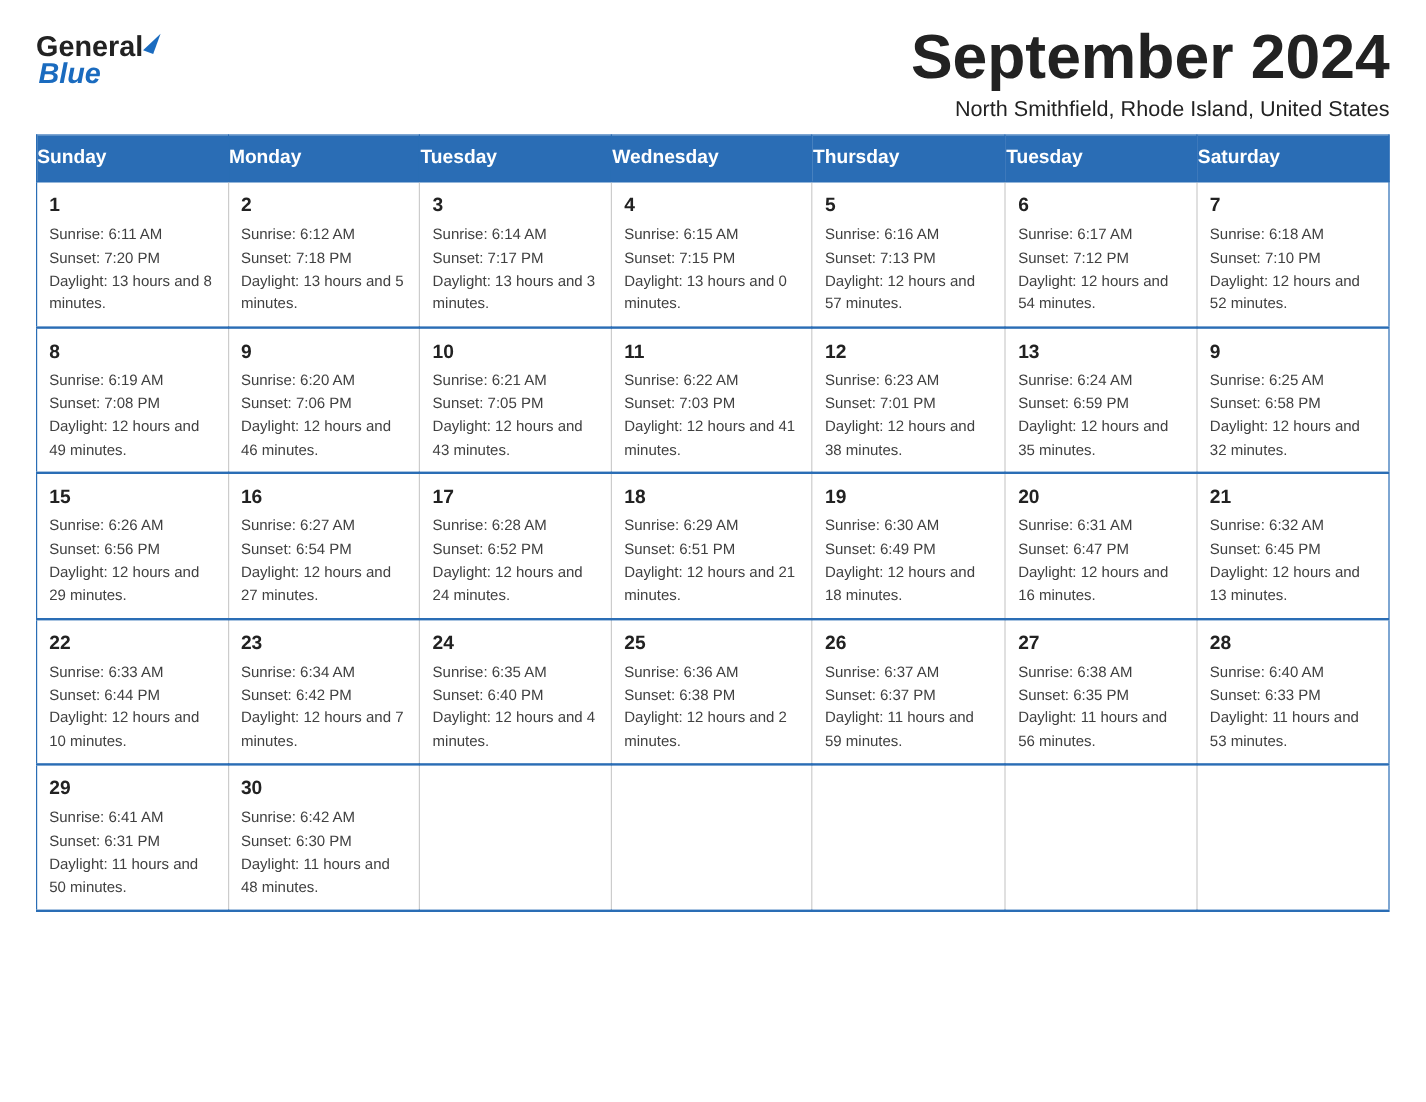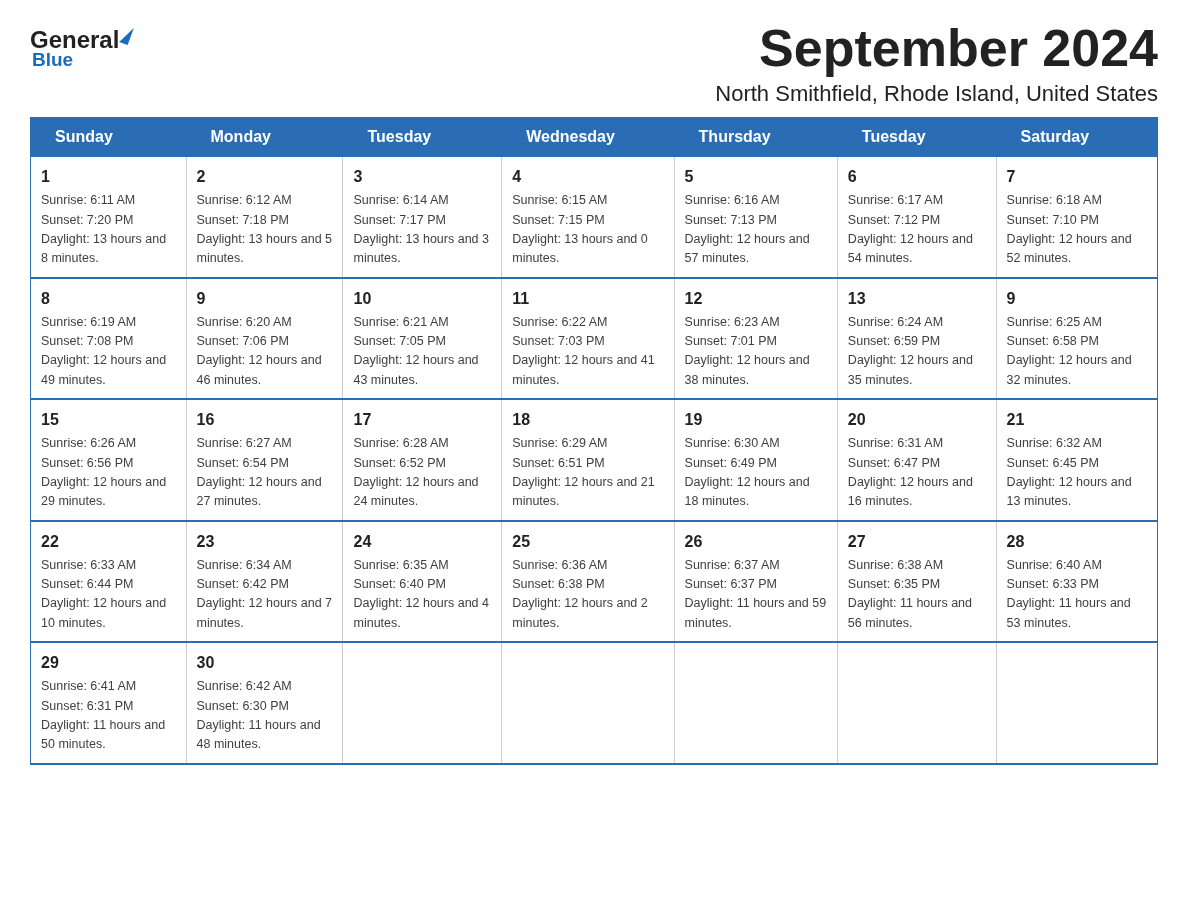--- a/index.html
+++ b/index.html
@@ -26,38 +26,38 @@
     .title-block {
       text-align: right;
     }
     .title-block h1 {
       font-size: 52px;
       font-weight: bold;
       color: #222;
       line-height: 1.1;
     }
     .title-block h2 {
-      font-size: 22px;
+      font-size: 18px;
       font-weight: normal;
       color: #222;
       margin-top: 4px;
     }
     .calendar {
       width: 100%;
       border-collapse: collapse;
       margin-top: 10px;
     }
     .calendar thead tr {
       background-color: #2a6db5;
     }
     .calendar thead th {
       color: #fff;
       font-size: 16px;
       font-weight: bold;
-      padding: 10px 24px;
+      padding: 10px 0;
       border: 1px solid #2a6db5;
       text-align: left;
     }
     .calendar tbody tr {
       border-bottom: 2px solid #2a6db5;
     }
     .calendar tbody td {
       vertical-align: top;
       padding: 8px 10px;
       border-right: 1px solid #ccc;
@@ -108,25 +108,26 @@
       height: 0;
       border-left: 9px solid transparent;
       border-right: 0px solid transparent;
       border-bottom: 18px solid #1a6bbf;
       margin-left: 3px;
       transform: rotate(20deg);
       position: relative;
       top: -2px;
     }
     .logo-row2 {
-      font-size: 19px;
+      font-size: 24px;
       font-weight: bold;
       color: #1a6bbf;
       margin-top: -2px;
       margin-left: 2px;
+      font-style: italic;
     }
   </style>
 </head>
 <body>
 
 <div class="header">
   <div class="logo">
     <div class="logo-wrapper">
       <div class="logo-row1">
         <span class="logo-general">General</span>

